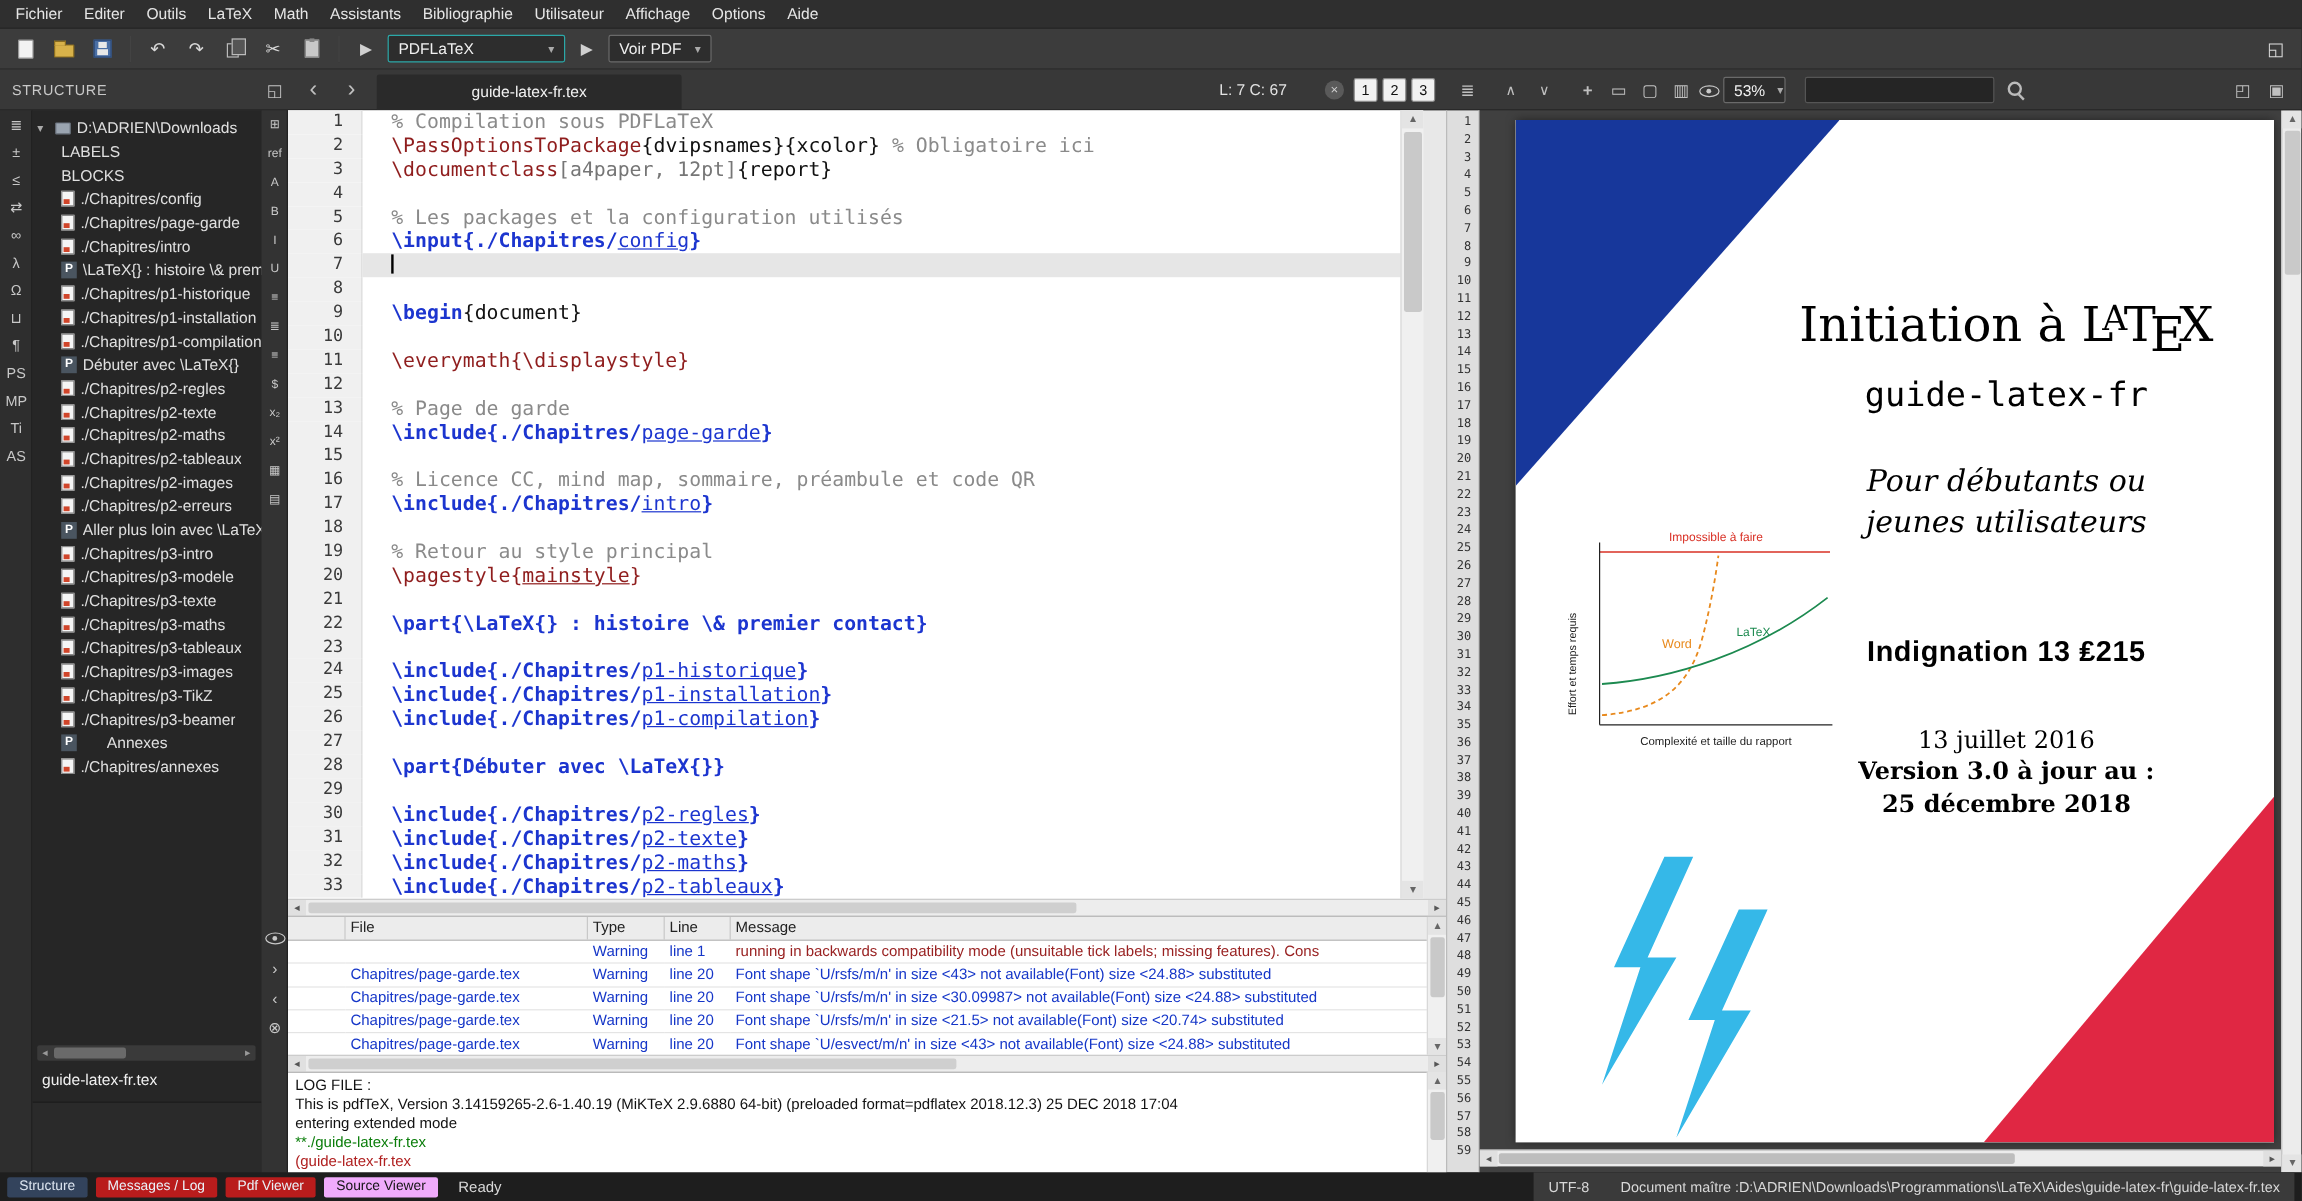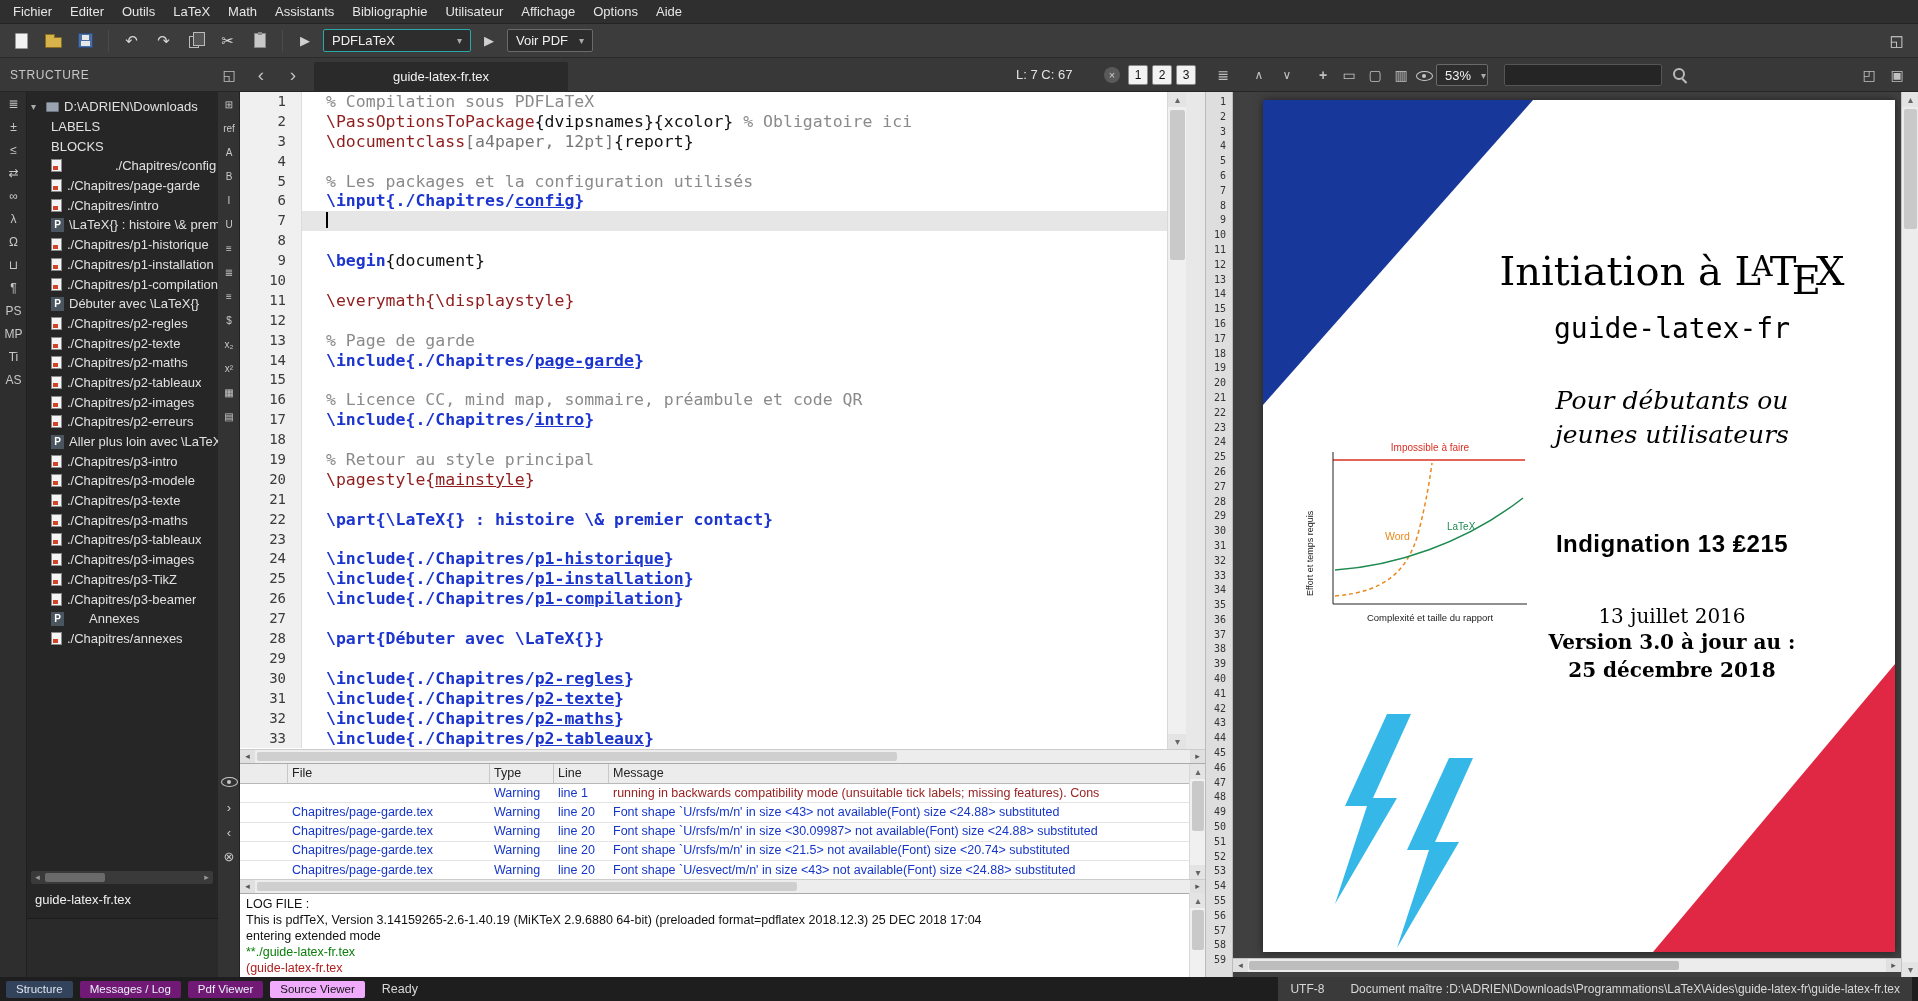--- a/index.html
+++ b/index.html
@@ -79,21 +79,21 @@
   #editorcol { position:absolute; left:240px; top:92px; width:965px; height:885px; background:#e8e8e8; }
   #editor { position:absolute; left:0; top:0; width:946px; height:657px; background:#fff; overflow:hidden; }
   .code-line { display:flex; height:19.9px; line-height:19.9px; font-family:"DejaVu Sans Mono", monospace; font-size:16.5px; white-space:pre; }
   .code-line .ln { flex:0 0 62px; background:#f0f0f0; border-right:1px solid #dcdcdc; color:#3a3a3a; text-align:right; padding-right:15px; font-size:14px; }
   .code-line .code-text { flex:1; padding-left:24px; color:#111; overflow:hidden; }
   .code-line.current .code-text { background:#e6e6e6; }
   .tk-cm { color:#8a8a8a; }
   .tk-rd { color:#8f1d1d; }
   .tk-rdu { color:#8f1d1d; text-decoration:underline; }
   .tk-bl { color:#1c35cf; font-weight:bold; }
-  .tk-blu { color:#1c35cf; font-weight:bold; text-decoration:underline;text-align:center; }
+  .tk-blu { color:#1c35cf; font-weight:normal; text-decoration:underline;text-align:center; }
   .tk-tx { color:#111; }
   .tk-op { color:#767676; }
   .cursor { display:inline-block; width:2px; height:16px; background:#000; vertical-align:-2px; }
 
   #editor-vscroll { position:absolute; left:927px; top:0; width:19px; height:657px; background:#f0f0f0; border-left:1px solid #d8d8d8; }
   .vthumb { position:absolute; left:2px; width:15px; background:#c9c9c9; border-radius:2px; }
   .sb-btn { position:absolute; left:0; width:19px; height:15px; color:#666; font-size:10px; text-align:center; line-height:15px; background:#e4e4e4; }
   .hscroll { position:absolute; left:0; width:965px; height:14px; background:#ededed; border-top:1px solid #ccc; }
   .hscroll .sb-l, .hscroll .sb-r { position:absolute; top:0; width:15px; height:13px; background:#e0e0e0; color:#555; font-size:9px; text-align:center; line-height:13px; }
   .hscroll .sb-l { left:0; } .hscroll .sb-r { right:0; }
@@ -144,21 +144,21 @@
   #mini-chart { position:absolute; left:36px; top:338px; }
   #lightning { position:absolute; left:70px; top:612px; }
   #pdf-vscroll { position:absolute; right:0; top:0; width:17px; height:885px; background:#ececec; border-left:1px solid #c4c4c4; }
   #pdf-hscroll { position:absolute; left:0; top:866px; width:668px; height:14px; background:#ececec; border-top:1px solid #c4c4c4; }
   #pdf-hscroll .hthumb { position:absolute; left:16px; top:2px; width:430px; height:9px; background:#bdbdbd; border-radius:2px; }
 
   
   #statusbar { position:absolute; left:0; top:977px; width:1918px; height:24px; background:#1e1e1e; display:flex; align-items:center; padding:0 6px; }
   .st-tab { font-size:11.5px; padding:2.5px 10px; border-radius:2px; margin-right:7px; }
   .st-navy { background:#33435c; color:#dce4ef; }
-  .st-blue { background:#701a75; color:#eaf1f8; }
+  .st-blue { background:#b91c1c; color:#eaf1f8; }
   .st-active { background:#f0abfc; color:#141414; }
   #ready-label { font-size:12.5px; color:#d8d8d8; margin-left:10px; }
   #status-right { margin-left:auto; background:#3a3a3a; height:24px; display:flex; align-items:center; padding:0 12px; gap:26px; }
   #status-right span { font-size:12px; color:#d8d8d8; white-space:nowrap; }
 </style>
 </head>
 <body>
 
 <div id="app">
 
@@ -298,21 +298,21 @@
           <span style="overflow: hidden; white-space: nowrap;">D:\ADRIEN\Downloads</span>
         </div>
         <div class="tree-item">
           <span style="overflow: hidden; white-space: nowrap;">LABELS</span>
         </div>
         <div class="tree-item">
           <span style="overflow: hidden; white-space: nowrap;">BLOCKS</span>
         </div>
         <div class="tree-item">
           <span class="t-file"></span>
-          <span style="overflow: hidden; white-space: nowrap; margin-left: 48px;">./Chapitres/config</span>
+          <span style="overflow: hidden; white-space: nowrap;">./Chapitres/config</span>
         </div>
         <div class="tree-item">
           <span class="t-file"></span>
           <span style="overflow: hidden; white-space: nowrap;">./Chapitres/page-garde</span>
         </div>
         <div class="tree-item">
           <span class="t-file"></span>
           <span style="overflow: hidden; white-space: nowrap;">./Chapitres/intro</span>
         </div>
         <div class="tree-item">

